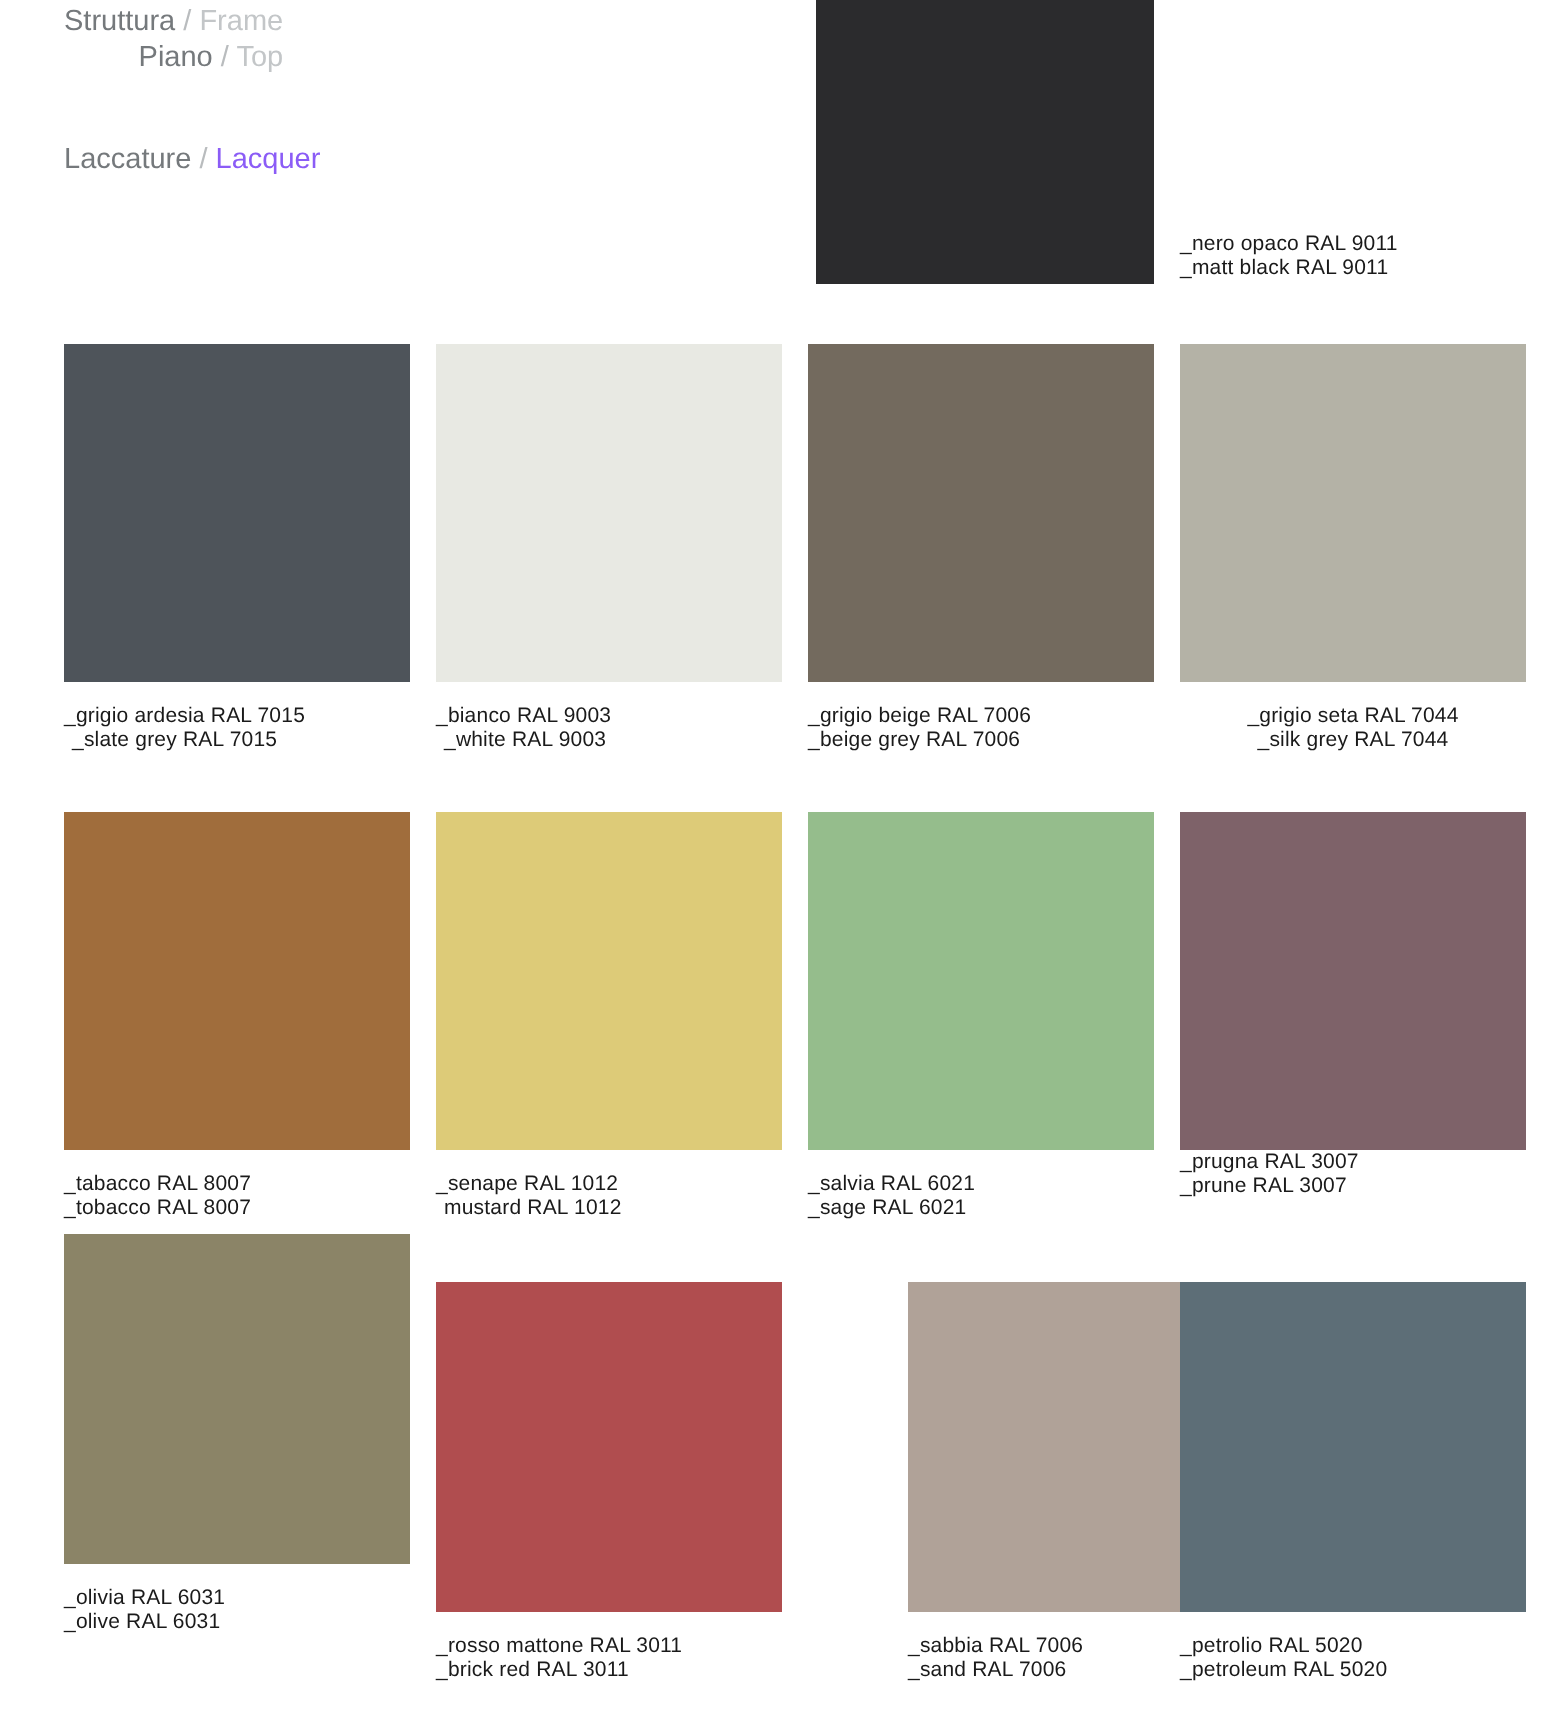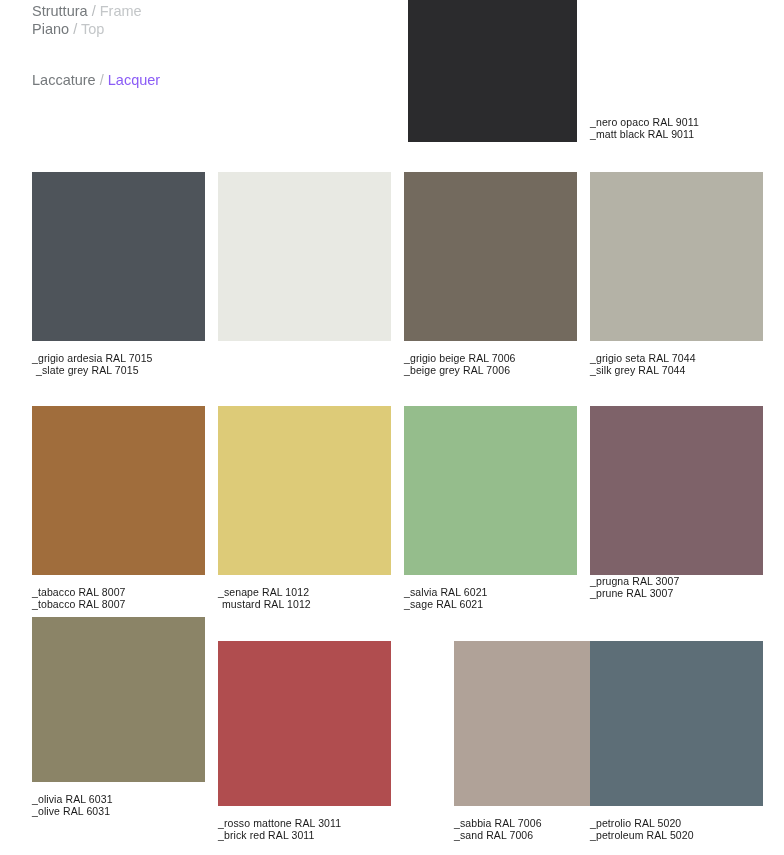--- a/index.html
+++ b/index.html
@@ -19,20 +19,21 @@
   
   .header {
     position: absolute;
     left: 32px;
     top: 2px;
   }
   .header-line {
     font-size: 14.5px;
     line-height: 18px;
     white-space: nowrap;
+    text-align: right;
   }
   .hl-it {
     color: #75797c;
   }
   .hl-sep {
     color: #b9bcbe;
   }
   .hl-en {
     color: #c3c6c8;
   }
@@ -125,26 +126,27 @@
     <span>_nero opaco RAL 9011</span>
     <span class="line2">_matt black RAL 9011</span>
   </div>
 
 <div class="cell" style="left: 32px; top: 172px;">
       <div class="swatch" style="height: 169px; background: rgb(78, 84, 90);"></div>
       <div class="caption" style="margin-top: 11px;"><span>_grigio ardesia RAL 7015</span><span class="line2 indented">_slate grey RAL 7015</span></div>
     </div>
     <div class="cell" style="left: 218px; top: 172px;">
       <div class="swatch" style="height: 169px; background: rgb(232, 233, 227);"></div>
+      <div class="caption" style="margin-top: 11px;"><span>_bianco RAL 9003</span><span class="line2 indented">_white RAL 9003</span></div>
     </div>
     <div class="cell" style="left: 404px; top: 172px;">
       <div class="swatch" style="height: 169px; background: rgb(115, 106, 94);"></div>
       <div class="caption" style="margin-top: 11px;"><span>_grigio beige RAL 7006</span><span class="line2">_beige grey RAL 7006</span></div>
     </div>
-    <div class="cell" style="left: 590px; top: 172px;">
+    <div class="cell" style="left: 590px; top: 172px; text-align: center;">
       <div class="swatch" style="height: 169px; background: rgb(180, 178, 166);"></div>
       <div class="caption" style="margin-top: 11px;"><span>_grigio seta RAL 7044</span><span class="line2">_silk grey RAL 7044</span></div>
     </div>
     <div class="cell" style="left: 32px; top: 406px;">
       <div class="swatch" style="height: 169px; background: rgb(160, 109, 60);"></div>
       <div class="caption" style="margin-top: 11px;"><span>_tabacco RAL 8007</span><span class="line2">_tobacco RAL 8007</span></div>
     </div>
     <div class="cell" style="left: 218px; top: 406px;">
       <div class="swatch" style="height: 169px; background: rgb(221, 203, 120);"></div>
       <div class="caption" style="margin-top: 11px;"><span>_senape RAL 1012</span><span class="line2 indented">mustard RAL 1012</span></div>

